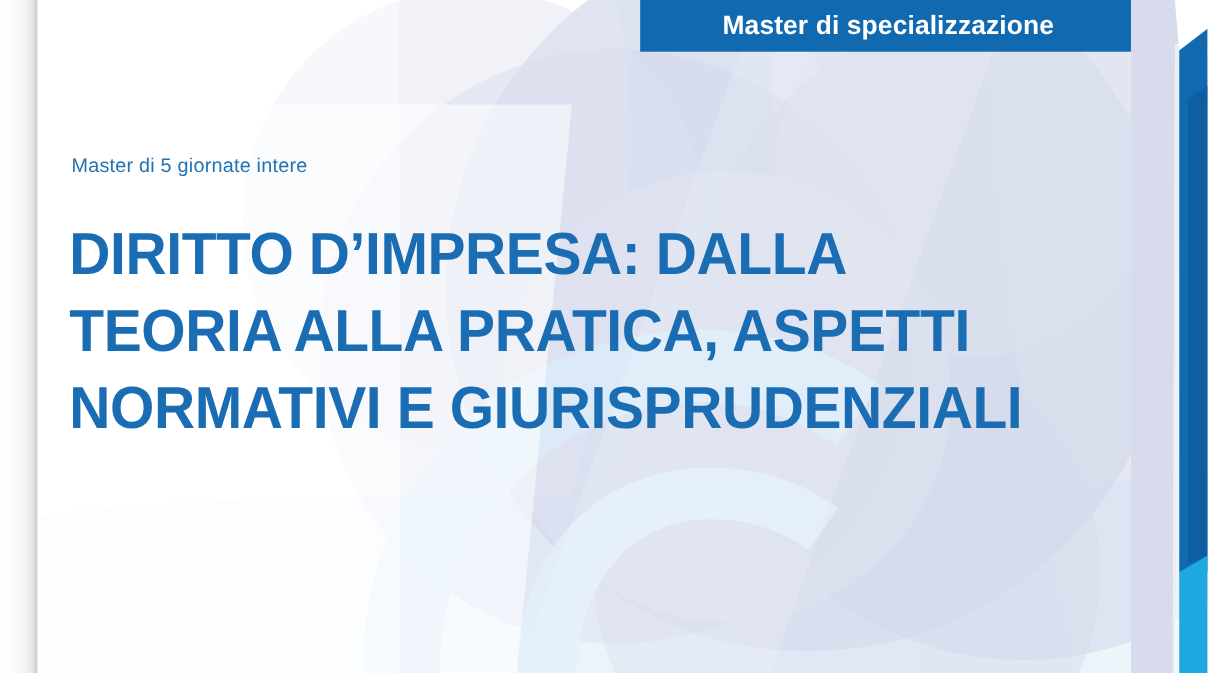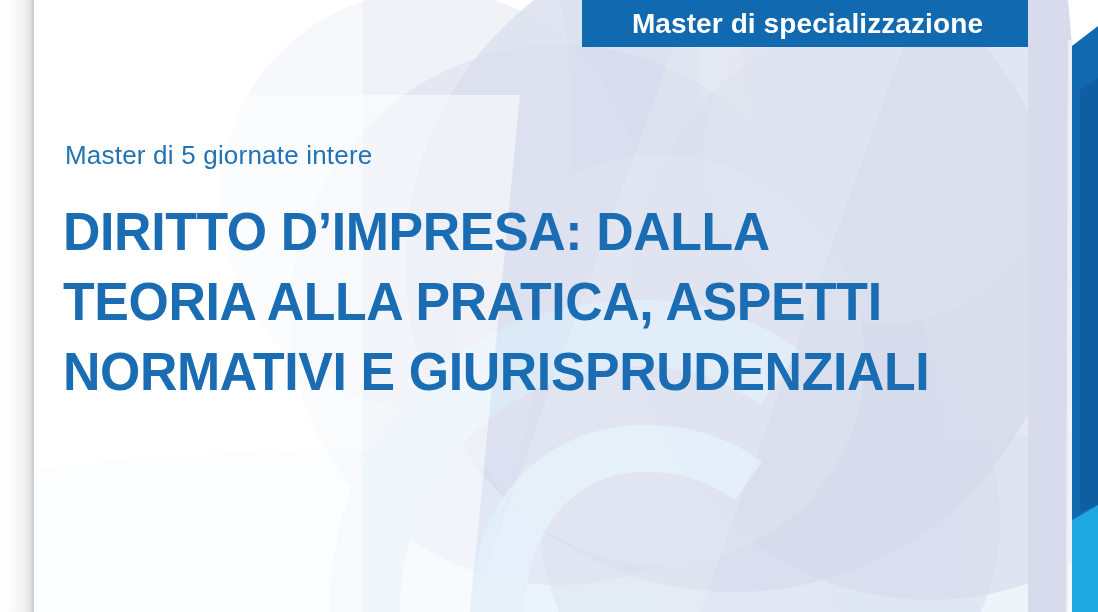--- a/index.html
+++ b/index.html
@@ -55,39 +55,39 @@
     left: 582px; top: 0;
     width: 451px; height: 47px;
     background: #1169b0;
     z-index: 30;
     display: flex;
     align-items: center;
     justify-content: center;
   }
   .topbar-label {
     color: #ffffff;
-    font-size: 28px;
+    font-size: 24px;
     font-weight: bold;
     letter-spacing: 0.1px;
     white-space: nowrap;
     font-family: "Liberation Sans", sans-serif;
   }
 
   
   .content {
     position: absolute;
     inset: 0;
     z-index: 25;
   }
 
   .kicker {
     position: absolute;
     left: 65px; top: 140px;
     color: #2273b4;
-    font-size: 26px;
+    font-size: 18px;
     font-weight: normal;
     letter-spacing: 0.2px;
     white-space: nowrap;
   }
 
   .headline {
     position: absolute;
     left: 63px; top: 196px;
     width: 980px;
     color: #1b6db3;

